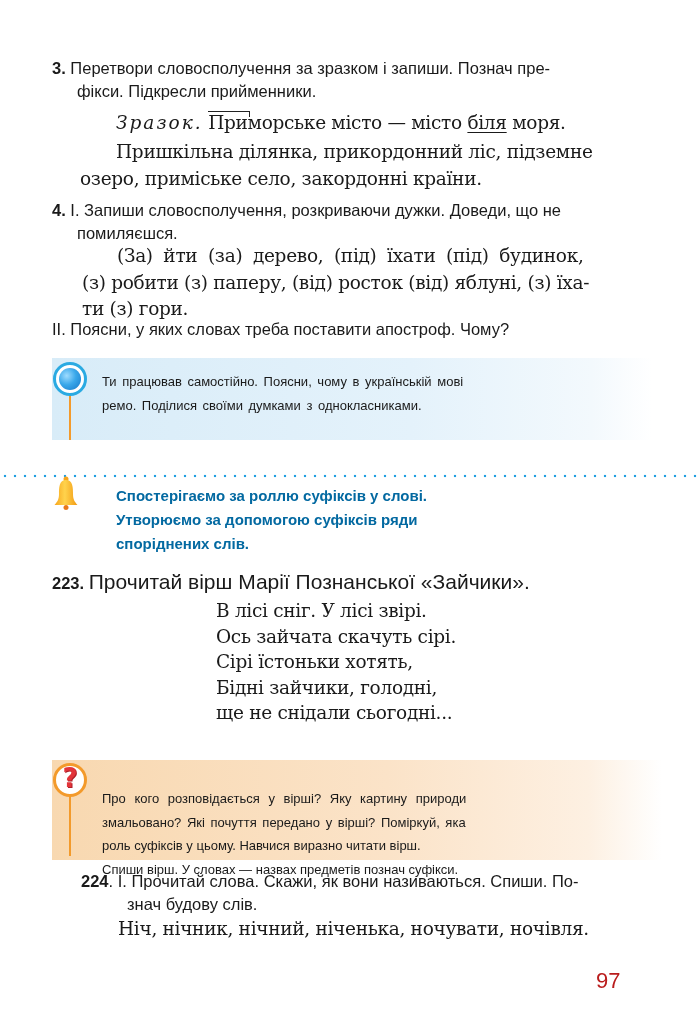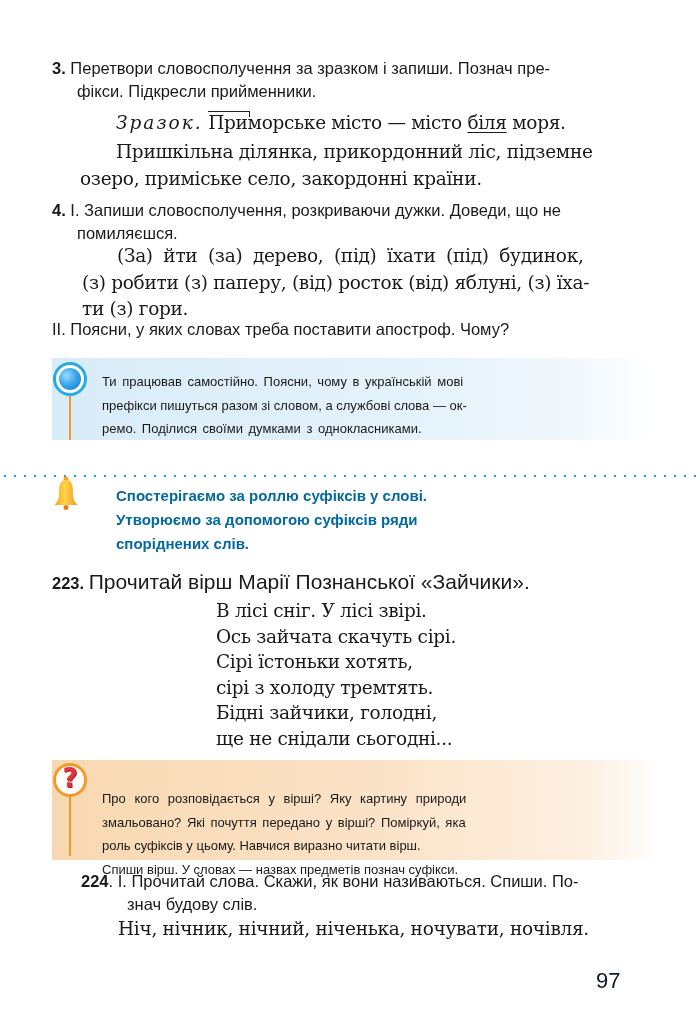--- a/index.html
+++ b/index.html
@@ -143,21 +143,21 @@
       line-height: 24px;
       color: #0369a1;
     }
 
     .page-number {
       position: absolute;
       left: 596px;
       top: 968px;
       font-family: "Liberation Sans", sans-serif;
       font-size: 22px;
-      color: #0f172a;
+      color: #b91c1c;
     }
   </style>
 </head>
 <body>
 
 <div class="task" style="top:57px;">
   <div><span class="num">3.</span> <span>Перетвори словосполучення за зразком і запиши. Познач пре-</span></div>
   <div class="cont">фікси. Підкресли прийменники.</div>
 </div>
 
@@ -181,21 +181,20 @@
   <div>(з) робити (з) паперу, (від) росток (від) яблуні, (з) їха-</div>
   <div>ти (з) гори.</div>
 </div>
 
 <div class="task" style="top:318px; left:52px;">
   <div>ІІ. Поясни, у яких словах треба поставити апостроф. Чому?</div>
 </div>
 
 <div class="callout blue">
   <div style="word-spacing:2px;">Ти працював самостійно. Поясни, чому в українській мові</div>
-  <div>префікси пишуться разом зі словом, а службові слова — ок-</div>
   <div style="word-spacing:2px;">ремо. Поділися своїми думками з однокласниками.</div>
 </div>
 <div class="callout-stem" style="left:69px; top:394px; height:46px;"></div>
 <div class="icon-ring blue" style="left:53px; top:362px;">
   <div class="ball"></div>
 </div>
 
 <div class="dots"></div>
 
 <svg class="bell" viewBox="0 0 26 36">
@@ -219,21 +218,20 @@
 
 <div class="task" style="top:570px;">
   <span class="num">223.</span>
   <span style="font-size:21px;">Прочитай вірш Марії Познанської «Зайчики».</span>
 </div>
 
 <div class="ex" style="left:216px; top:598px; width:300px; line-height:25.5px;">
   <div>В лісі сніг. У лісі звірі.</div>
   <div>Ось зайчата скачуть сірі.</div>
   <div>Сірі їстоньки хотять,</div>
-  <div>сірі з холоду тремтять.</div>
   <div>Бідні зайчики, голодні,</div>
   <div>ще не снідали сьогодні...</div>
 </div>
 
 <div class="callout orange" style="padding-top:7px;">
   <div style="word-spacing:5px;margin-top:20px;">Про кого розповідається у вірші? Яку картину природи</div>
   <div style="word-spacing:2px;">змальовано? Які почуття передано у вірші? Поміркуй, яка</div>
   <div>роль суфіксів у цьому. Навчися виразно читати вірш.</div>
   <div>Спиши вірш. У словах — назвах предметів познач суфікси.</div>
 </div>

